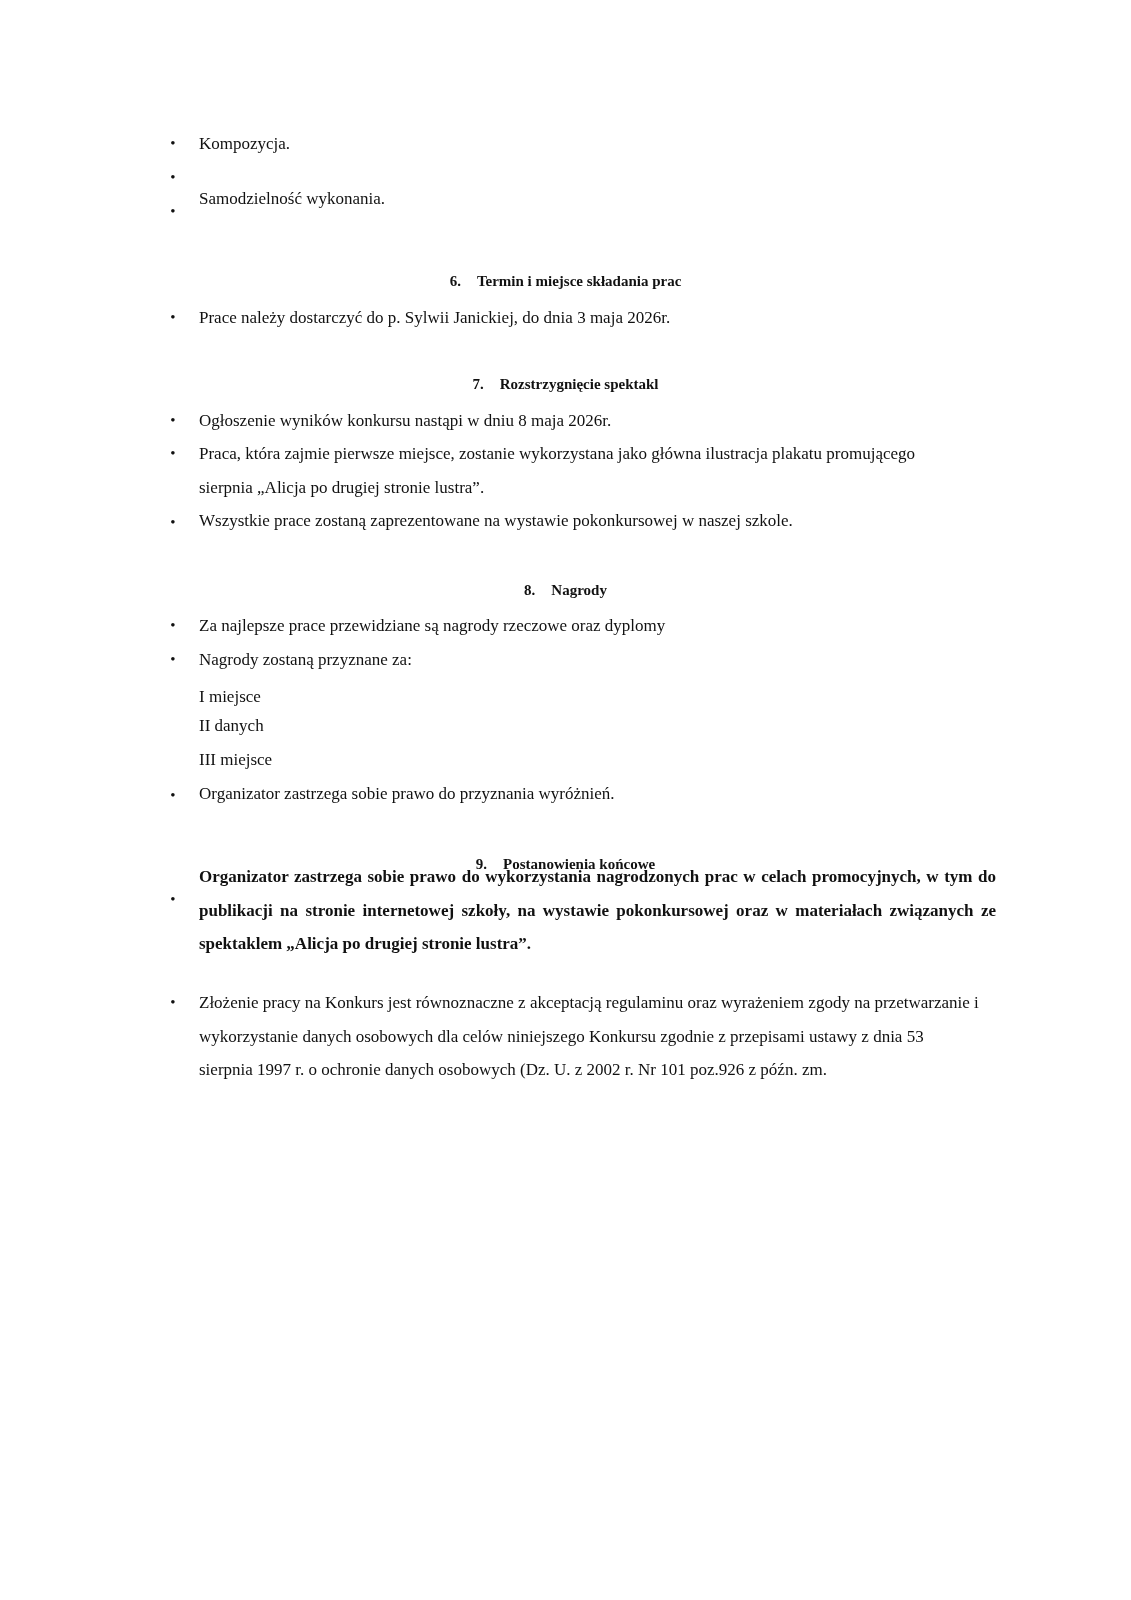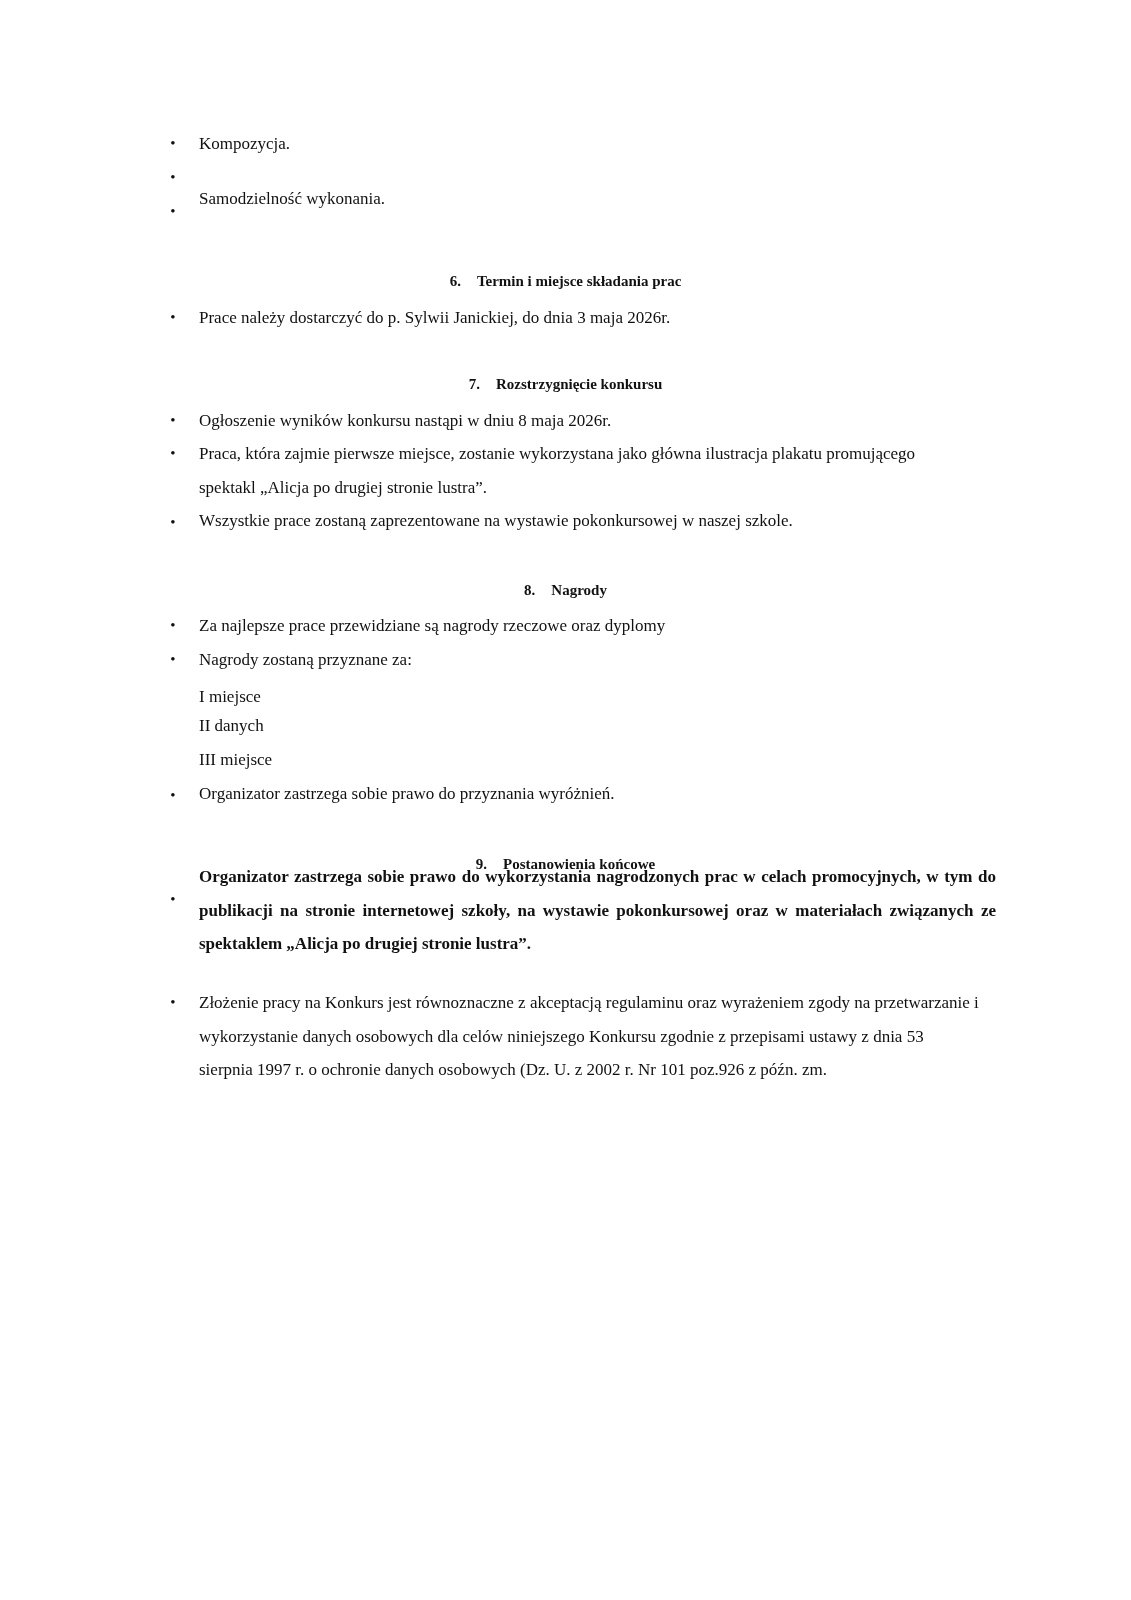--- a/index.html
+++ b/index.html
@@ -23,26 +23,26 @@
   <span class="bullet" style="top:195px">•</span>
   <div class="li" style="top:182px">Samodzielność wykonania.</div>
 
   <div class="h" style="top:269px">
     <span class="num">6.</span><span>Termin i miejsce składania prac</span>
   </div>
   <span class="bullet" style="top:301px">•</span>
   <div class="li" style="top:301px">Prace należy dostarczyć do p. Sylwii Janickiej, do dnia 3 maja 2026r.</div>
 
   <div class="h" style="top:372px">
-    <span class="num">7.</span><span>Rozstrzygnięcie konkursu</span>
+    <span class="num">7.</span><span>Rozstrzygnięcie spektakl</span>
   </div>
   <span class="bullet" style="top:404px">•</span>
   <div class="li" style="top:404px">Ogłoszenie wyników konkursu nastąpi w dniu 8 maja 2026r.</div>
   <span class="bullet" style="top:437px">•</span>
-  <div class="li" style="top:437px; width:730px;">Praca, która zajmie pierwsze miejsce, zostanie wykorzystana jako główna ilustracja plakatu promującego spektakl „Alicja po drugiej stronie lustra”.</div>
+  <div class="li" style="top:437px; width:730px;">Praca, która zajmie pierwsze miejsce, zostanie wykorzystana jako główna ilustracja plakatu promującego sierpnia „Alicja po drugiej stronie lustra”.</div>
   <span class="bullet" style="top:506px">•</span>
   <div class="li" style="top:504px">Wszystkie prace zostaną zaprezentowane na wystawie pokonkursowej w naszej szkole.</div>
 
   <div class="h" style="top:578px">
     <span class="num">8.</span><span>Nagrody</span>
   </div>
   <span class="bullet" style="top:609px">•</span>
   <div class="li" style="top:609px">Za najlepsze prace przewidziane są nagrody rzeczowe oraz dyplomy</div>
   <span class="bullet" style="top:643px">•</span>
   <div class="li" style="top:643px">Nagrody zostaną przyznane za:</div>

